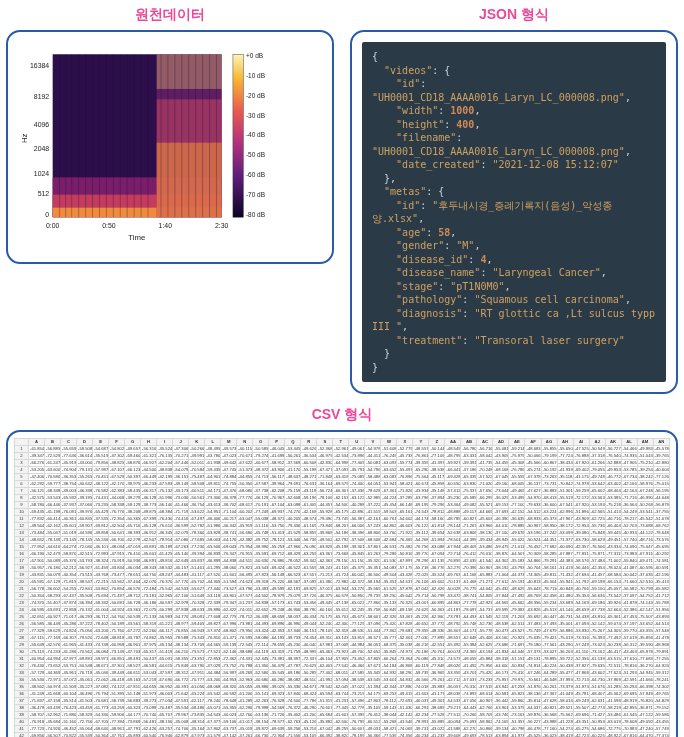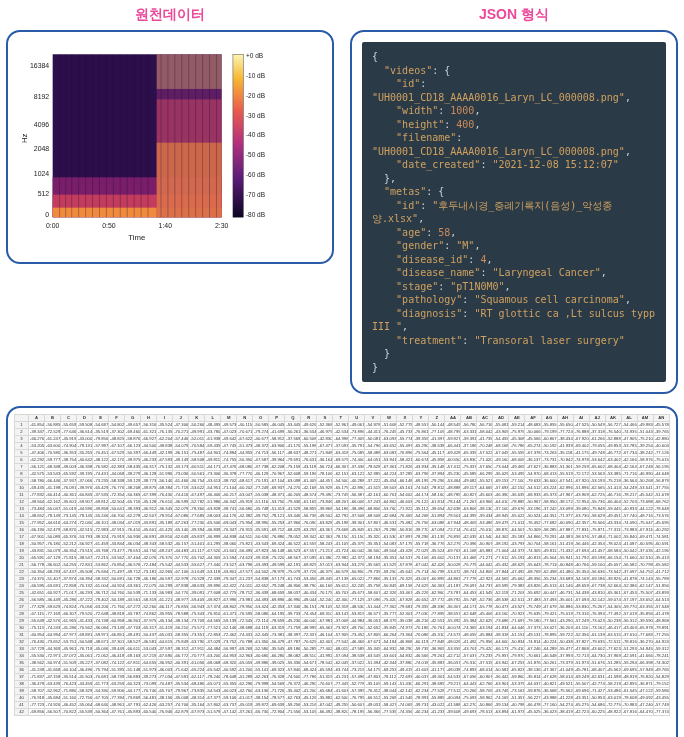--- a/index.html
+++ b/index.html
@@ -6,21 +6,21 @@
   body { width: 684px; height: 737px; background: #fff; font-family: "Malgun Gothic", sans-serif; font-size: 11px; padding: 6px; }
   .row1 { display: flex; gap: 16px; margin-bottom: 12px; }
   .panel { flex: 1; }
   .panel-title { text-align: center; color: #ec4899; font-weight: bold; font-size: 14px; margin-bottom: 6px; }
   .panel-box { border: 2px solid #2a5ba8; border-radius: 14px; padding: 10px; background: #fff; }
   .row2 .panel-box { padding: 6px; }
   .spectro-wrap { display: flex; align-items: flex-end; gap: 4px; }
   .spectro-svg { width: 260px; height: 210px; }
   .json-box { background: #2a3b47; color: #c9d4da; font-family: Consolas, monospace; font-size: 10px; padding: 8px 10px; line-height: 1.35; border-radius: 2px; min-height: 210px; }
   .json-box .s { color: #d0a060; }
-  .json-box .n { color: #d08a5a; }
+  .json-box .n { color: #d08a5a; font-weight: bold; }
   .json-box .p { color: #c9d4da; }
   .csv-wrap { overflow: hidden; height: 330px; background: #fff; }
   .csv-table { font-family: Arial, sans-serif; font-size: 4.2px; border-collapse: collapse; table-layout: fixed; width: 100%; }
   .csv-table td { border: 1px solid #d8d8d8; padding: 0 1px; white-space: nowrap; text-align: right; color: #333; height: 6px; line-height: 6px; overflow: hidden; }
   .csv-table td.hdr { background: #f3f3f3; text-align: center; font-weight: bold; }
   .csv-table td.idx { background: #f3f3f3; text-align: center; width: 14px; }
 </style>
 </head>
 <body>
 
@@ -119,20 +119,21 @@
 
   <div class="panel">
     <div class="panel-title">JSON 형식</div>
     <div class="panel-box">
       <div class="json-box" id="json-pre"><span class="p">{</span><br>&nbsp;&nbsp;<span class="s">"videos"</span><span class="p">: {</span><br>&nbsp;&nbsp;&nbsp;&nbsp;<span class="s">"id"</span><span class="p">: </span><span class="s">"UH0001_CD18_AAAA0016_Laryn_LC_000008.png"</span><span class="p">,</span><br>&nbsp;&nbsp;&nbsp;&nbsp;<span class="s">"width"</span><span class="p">: </span><span class="n">1000</span><span class="p">,</span><br>&nbsp;&nbsp;&nbsp;&nbsp;<span class="s">"height"</span><span class="p">: </span><span class="n">400</span><span class="p">,</span><br>&nbsp;&nbsp;&nbsp;&nbsp;<span class="s">"filename"</span><span class="p">: </span><span class="s">"UH0001_CD18_AAAA0016_Laryn_LC_000008.png"</span><span class="p">,</span><br>&nbsp;&nbsp;&nbsp;&nbsp;<span class="s">"date_created"</span><span class="p">: </span><span class="s">"2021-12-08 15:12:07"</span><br>&nbsp;&nbsp;<span class="p">},</span><br>&nbsp;&nbsp;<span class="s">"metas"</span><span class="p">: {</span><br>&nbsp;&nbsp;&nbsp;&nbsp;<span class="s">"id"</span><span class="p">: </span><span class="s">"후두내시경_증례기록지(음성)_악성종양.xlsx"</span><span class="p">,</span><br>&nbsp;&nbsp;&nbsp;&nbsp;<span class="s">"age"</span><span class="p">: </span><span class="n">58</span><span class="p">,</span><br>&nbsp;&nbsp;&nbsp;&nbsp;<span class="s">"gender"</span><span class="p">: </span><span class="s">"M"</span><span class="p">,</span><br>&nbsp;&nbsp;&nbsp;&nbsp;<span class="s">"disease_id"</span><span class="p">: </span><span class="n">4</span><span class="p">,</span><br>&nbsp;&nbsp;&nbsp;&nbsp;<span class="s">"disease_name"</span><span class="p">: </span><span class="s">"Laryngeal Cancer"</span><span class="p">,</span><br>&nbsp;&nbsp;&nbsp;&nbsp;<span class="s">"stage"</span><span class="p">: </span><span class="s">"pT1N0M0"</span><span class="p">,</span><br>&nbsp;&nbsp;&nbsp;&nbsp;<span class="s">"pathology"</span><span class="p">: </span><span class="s">"Squamous cell carcinoma"</span><span class="p">,</span><br>&nbsp;&nbsp;&nbsp;&nbsp;<span class="s">"diagnosis"</span><span class="p">: </span><span class="s">"RT glottic ca ,Lt sulcus typp III "</span><span class="p">,</span><br>&nbsp;&nbsp;&nbsp;&nbsp;<span class="s">"treatment"</span><span class="p">: </span><span class="s">"Transoral laser surgery"</span><br>&nbsp;&nbsp;<span class="p">}</span><br><span class="p">}</span></div>
     </div>
   </div>
 </div>
 
 <div class="row2 panel">
+  <div class="panel-title">CSV 형식</div>
   <div class="panel-box">
     <div class="csv-wrap">
       <table class="csv-table" id="csv-table">
           <tbody>
             <tr>
               <td class="hdr idx"></td>
               <td class="hdr">A</td>
               <td class="hdr">B</td>
               <td class="hdr">C</td>
               <td class="hdr">D</td>

